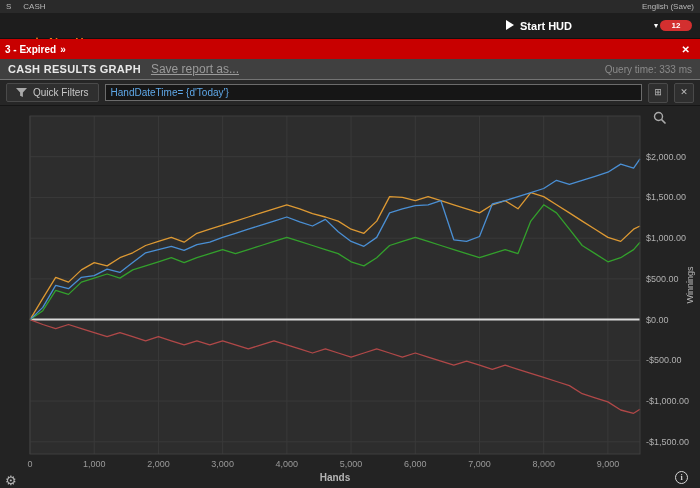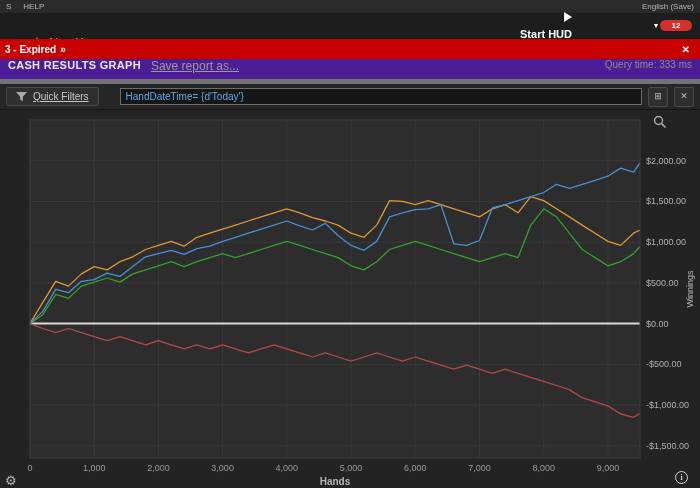--- a/index.html
+++ b/index.html
@@ -11,50 +11,50 @@
          align-items:center;padding:0 6px;font-size:8px;color:#b8b8b8;flex:0 0 auto;}
   .strip-left{display:flex;gap:12px;}
 
   
   .toolbar{height:25px;background:#1d1d1d;display:flex;align-items:center;padding:0 8px;
            border-bottom:1px solid #101010;flex:0 0 auto;}
   .brand{display:flex;align-items:center;gap:5px;margin-left:24px;margin-top:32px;}
   .brand-icon{width:0;height:0;border-left:5px solid transparent;border-right:5px solid transparent;
               border-bottom:9px solid #e87b1e;}
   .brand-name{color:#e87b1e;font-weight:bold;font-size:11px;}
-  .start-hud{margin-left:auto;margin-right:82px;display:flex;align-items:flex-end;gap:6px;cursor:pointer;flex-direction:column;}
+  .start-hud{margin-left:auto;margin-right:82px;display:flex;align-items:flex-start;gap:6px;cursor:pointer;}
   .play-icon{width:0;height:0;border-left:8px solid #fff;border-top:5px solid transparent;
              border-bottom:5px solid transparent;}
   .start-hud-label{color:#fff;font-weight:bold;font-size:11px;}
   .notif{display:flex;align-items:center;gap:2px;cursor:pointer;}
   .caret{color:#fff;font-size:8px;}
   .notif-badge{background:#d32f2f;color:#fff;border-radius:8px;min-width:10px;padding:1px 11px;
                font-size:8px;font-weight:bold;text-align:center;}
 
   
   .banner{height:20px;background:#c80000;color:#fff;display:flex;align-items:center;
           font-size:10px;font-weight:bold;padding:0 5px;gap:4px;flex:0 0 auto;}
   .banner .link{text-decoration:underline;cursor:pointer;white-space:pre;}
   .banner .more{cursor:pointer;}
   .banner .close{margin-left:auto;padding:0 5px;cursor:pointer;font-weight:bold;}
 
   
-  .rheader{height:20px;background:#4c1d95;display:flex;align-items:flex-start;padding:0 8px;gap:10px;
-           border-bottom:5px solid #737373;flex:0 0 auto;}
+  .rheader{height:20px;background:#404040;display:flex;align-items:center;padding:0 8px;gap:10px;
+           border-bottom:1px solid #737373;flex:0 0 auto;}
   .rtitle{color:#e8e8e8;font-weight:bold;font-size:11px;letter-spacing:.3px;}
   .save-link{color:#9a9a9a;font-size:12px;text-decoration:underline;cursor:pointer;}
   .qtime{margin-left:auto;color:#8a8a8a;font-size:10px;}
 
   
   .filterbar{height:25px;background:#262626;display:flex;align-items:center;padding:0 6px;gap:6px;
              border-bottom:1px solid #161616;flex:0 0 auto;}
   .qf-btn{display:flex;align-items:center;gap:6px;background:#2f2f2f;border:1px solid #4a4a4a;
-          height:17px;padding:0 9px;font-size:10px;color:#c8c8c8;border-radius:2px;cursor:pointer;text-decoration:underline;}
+          height:17px;padding:0 9px;font-size:10px;color:#c8c8c8;border-radius:2px;cursor:pointer;}
   .filter-input{flex:1;height:15px;background:#161616;border:1px solid #6b6b6b;color:#5fa8e8;
-                font-size:10px;padding:0 5px;font-family:"Liberation Sans",sans-serif;outline:none;margin-left:15px;}
+                font-size:10px;padding:0 5px;font-family:"Liberation Sans",sans-serif;outline:none;}
   .icon-btn{width:18px;height:18px;background:#2f2f2f;border:1px solid #4a4a4a;color:#bbb;
             font-size:9px;display:flex;align-items:center;justify-content:center;border-radius:2px;
             cursor:pointer;line-height:1;}
 
   
   .chart-area{flex:1;position:relative;background:#232323;}
   .magnifier{position:absolute;top:5px;right:33px;cursor:pointer;}
 
   
   .gear{position:absolute;left:5px;bottom:1px;font-size:13px;color:#b5b5b5;cursor:pointer;line-height:1;}
@@ -63,21 +63,21 @@
               justify-content:center;font-weight:bold;cursor:pointer;font-family:"Liberation Serif",serif;}
 </style>
 </head>
 <body>
 
 <div class="app">
 
   <div class="strip">
     <div class="strip-left">
       <span>S</span>
-      <span>HELP</span>
+      <span>CASH</span>
     </div>
     <span>English (Save)</span>
   </div>
 
   <div class="toolbar">
     <div class="brand">
       <span class="brand-icon"></span>
       <span class="brand-name">AironVega</span>
     </div>
     <div class="start-hud">

